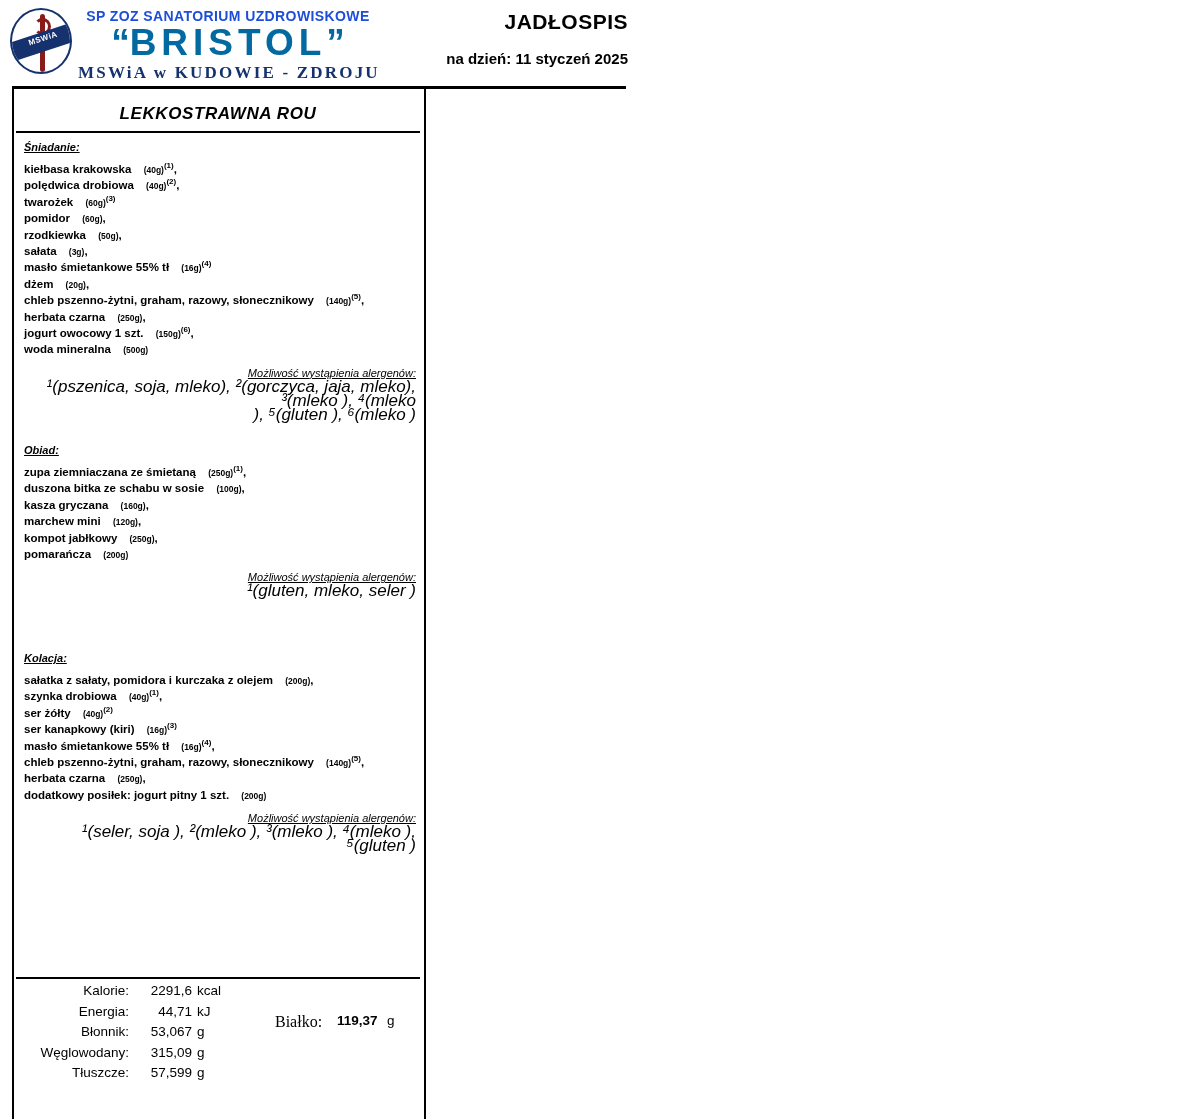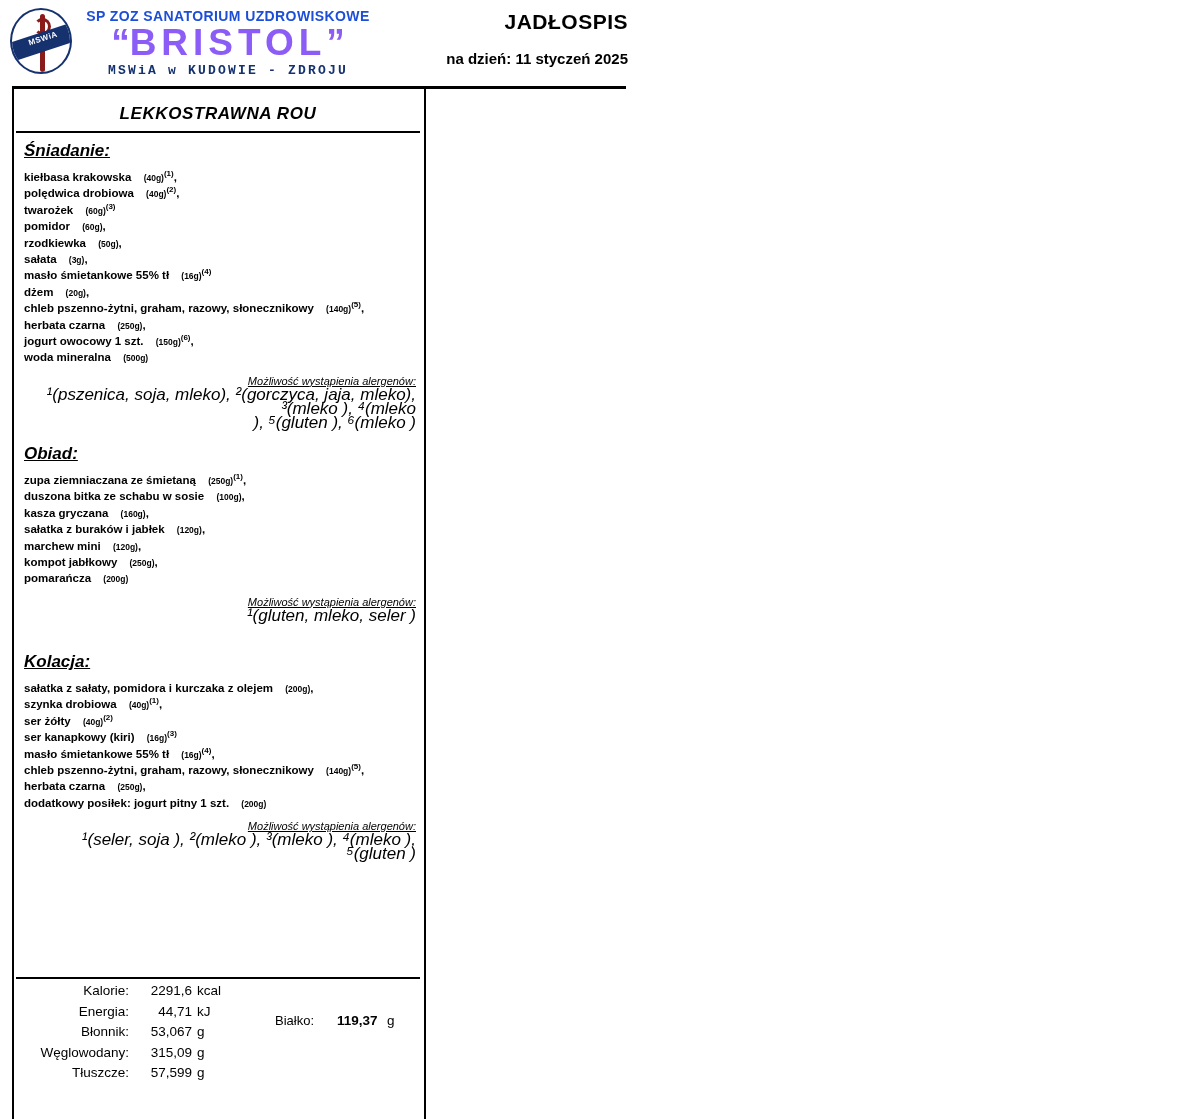--- a/index.html
+++ b/index.html
@@ -100,34 +100,34 @@
     font-size: 14px;
     font-weight: bold;
     letter-spacing: 0.4px;
     color: #1d4ed8;
     font-family: Liberation Sans, sans-serif;
     white-space: nowrap;
   }
   .brand-main {
     font-size: 37px;
     font-weight: bold;
-    color: #8b5cf6;
+    color: #0369a1;
     letter-spacing: 5px;
     line-height: 1.05;
     white-space: nowrap;
     font-family: "Liberation Sans", sans-serif;
   }
   .brand-main .q { letter-spacing: 0; }
   .brand-bottom {
-    font-size: 13px;
+    font-size: 17px;
     font-weight: bold;
     letter-spacing: 2.2px;
     color: #15326e;
     white-space: nowrap;
-    font-family: Liberation Mono, monospace;
+    font-family: Liberation Serif, serif;
   }
 
   .title-block {
     position: absolute;
     left: 388px;
     top: 10px;
     width: 240px;
     text-align: right;
   }
   .doc-title {
@@ -197,21 +197,21 @@
     letter-spacing: 0.6px;
   }
 
   
   .meal {
     position: absolute;
     left: 24px;
     width: 392px;
   }
   .meal-title {
-    font-size: 17px;
+    font-size: 11px;
     font-weight: bold;
     font-style: italic;
     text-decoration: underline;
     margin: 0 0 9px 0;
   }
   .dish-list {
     margin: 0;
     padding: 0;
     list-style: none;
   }
@@ -278,22 +278,23 @@
     white-space: nowrap;
   }
   .sum-unit {
     padding-left: 5px;
     white-space: nowrap;
   }
   .protein-label {
     position: absolute;
     left: 275px;
     top: 1013px;
-    font-size: 13px;
-    white-space: nowrap;
+    font-size: 16px;
+    white-space: nowrap;
+    font-family: Liberation Serif, serif;
   }
   .protein-value {
     position: absolute;
     left: 337px;
     top: 1013px;
     font-size: 13.5px;
     font-weight: bold;
     white-space: nowrap;
   }
   .protein-unit {
@@ -363,21 +364,20 @@
       <div>), ⁵(gluten ), ⁶(mleko )</div>
     </div>
   </div>
 
   <div class="meal" id="meal-1">
     <div class="meal-title">Obiad:</div>
     <ul class="dish-list">
       <li class="dish"><span>zupa ziemniaczana ze śmietaną</span> <span class="gram">(250g)</span><sup>(1)</sup>,</li>
       <li class="dish"><span>duszona bitka ze schabu w sosie</span> <span class="gram">(100g)</span>,</li>
       <li class="dish"><span>kasza gryczana</span> <span class="gram">(160g)</span>,</li>
-      <li class="dish"><span>sałatka z buraków i jabłek</span> <span class="gram">(120g)</span>,</li>
       <li class="dish"><span>marchew mini</span> <span class="gram">(120g)</span>,</li>
       <li class="dish"><span>kompot jabłkowy</span> <span class="gram">(250g)</span>,</li>
       <li class="dish"><span>pomarańcza</span> <span class="gram">(200g)</span></li>
     </ul>
     <div class="allerg-head">Możliwość wystąpienia alergenów:</div>
     <div class="allerg-body">
       <div>¹(gluten, mleko, seler )</div>
     </div>
   </div>
 

